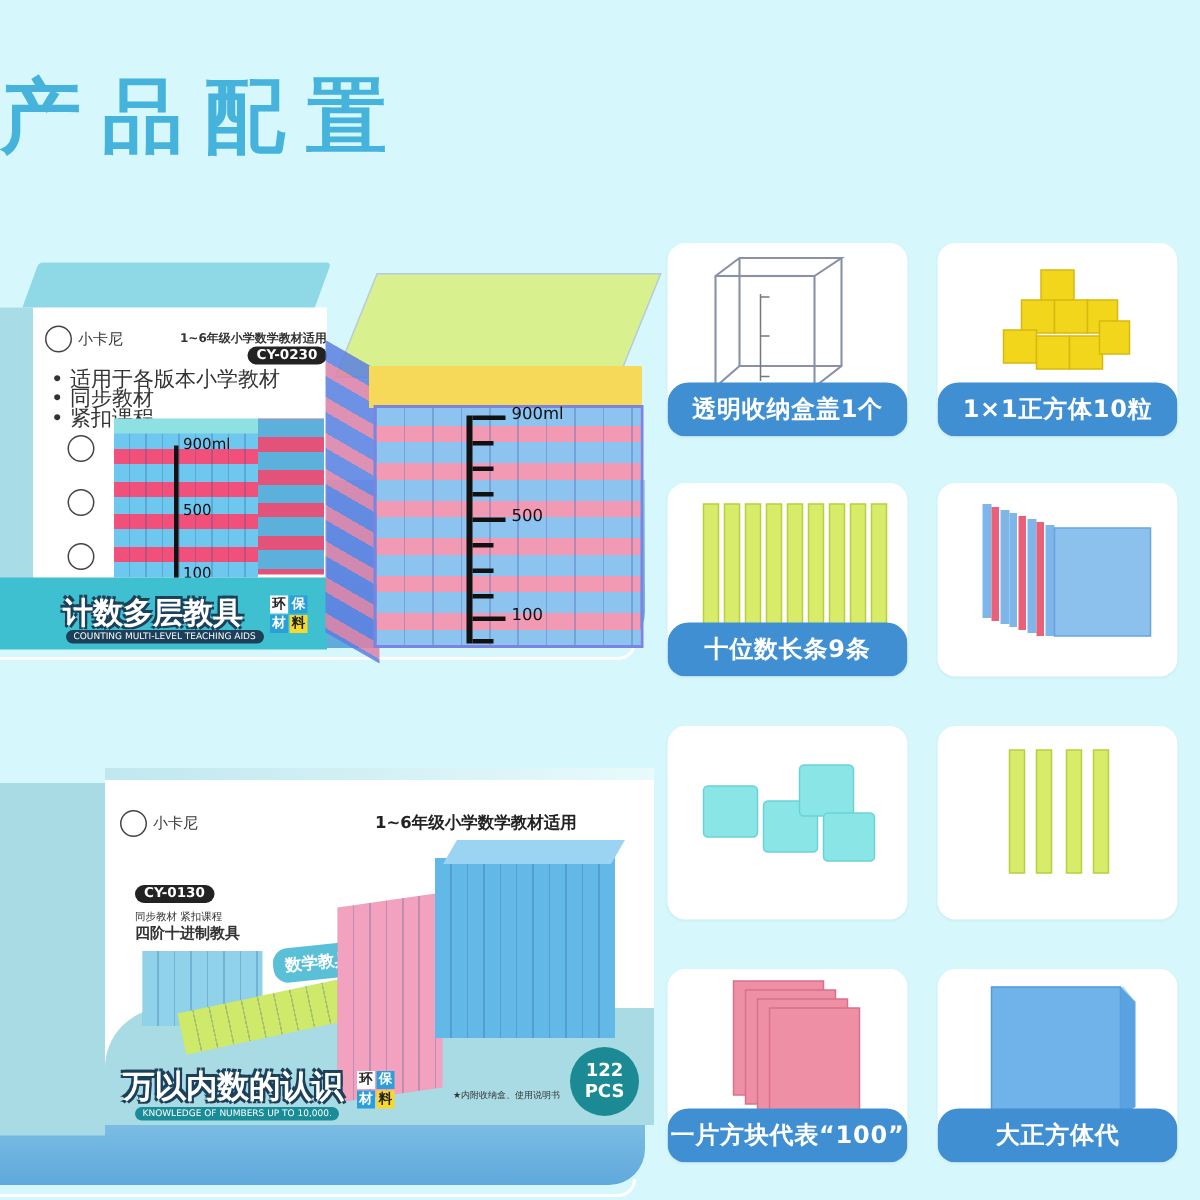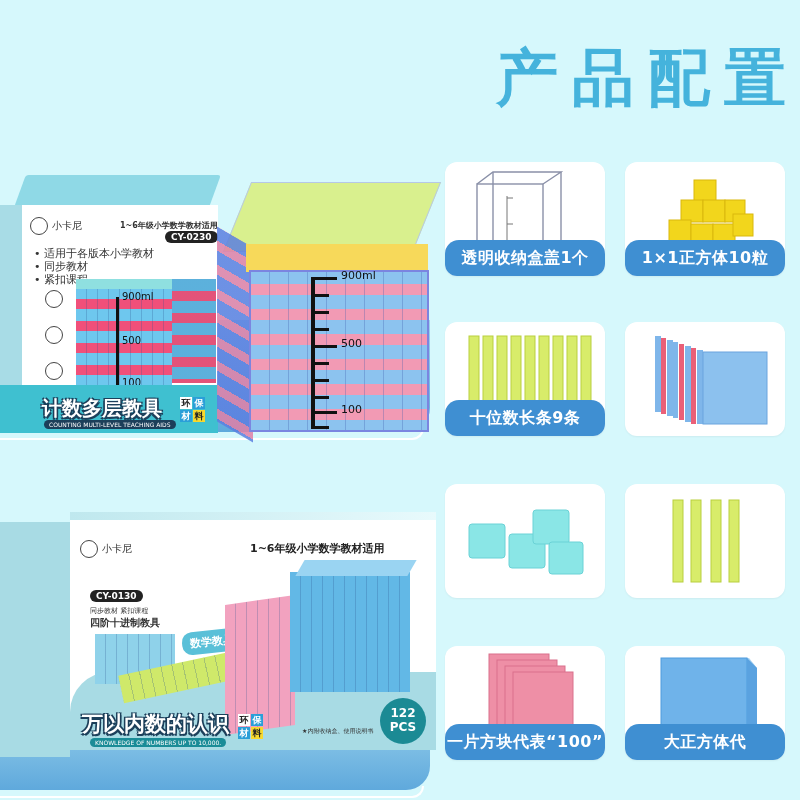--- a/index.html
+++ b/index.html
@@ -1,30 +1,30 @@
 <!DOCTYPE html>
 <html><head>
 <meta charset="utf-8">
 <style>
 *{box-sizing:border-box;margin:0;padding:0}
 body{width:800px;height:800px;overflow:hidden;background:#d6f8fc;font-family:"DejaVu Sans","Liberation Sans",sans-serif;position:relative}
-.title{position:absolute;left:0;top:28px;width:800px;text-align:right;font-size:62px;font-weight:bold;color:#45b3dc;letter-spacing:14px;line-height:100px}
+.title{position:absolute;left:0;top:28px;width:800px;text-align:left;font-size:54px;font-weight:bold;color:#45b3dc;letter-spacing:14px;line-height:100px}
 .platform{position:absolute;left:0;width:430px;border-radius:0 0 24px 0;background:linear-gradient(180deg,#9fd5ee 0%,#5fa9dc 100%)}
 .platform::after{content:"";position:absolute;left:0;right:6px;bottom:-8px;height:10px;border-bottom:2px solid #fff;border-right:2px solid #fff;border-radius:0 0 22px 0}
 .p1{top:320px;height:112px}
 .p2{top:700px;height:90px}
 
 .box1{position:absolute;left:0;top:175px;width:220px;height:270px}
 .box1 .top{position:absolute;left:20px;top:0;width:195px;height:32px;background:#8fd9e6;transform:skewX(-20deg);border-radius:3px}
 .box1 .front{position:absolute;left:0;top:30px;width:218px;height:225px;background:#ffffff;border-left:22px solid #a8dce6}
 .box1 .band{position:absolute;left:0;top:210px;width:218px;height:48px;background:#3fc0d0}
 .brand-logo{position:absolute;display:flex;align-items:center;gap:4px;font-size:10px;color:#333}
 .logo-circle{width:18px;height:18px;border:1.5px solid #444;border-radius:50%;display:inline-block}
 .model-pill{position:absolute;background:#222;color:#fff;font-size:9px;font-weight:bold;padding:1px 6px;border-radius:8px}
-.small-txt{position:absolute;font-size:11px;color:#333;line-height:13px}
+.small-txt{position:absolute;font-size:14px;color:#333;line-height:13px}
 .cube-stack{position:absolute;overflow:hidden}
 .layer-mix{background:repeating-linear-gradient(180deg,#6ec7ee 0 12px,#f0507a 12px 22px)}
 .layer-mix2{background:repeating-linear-gradient(180deg,#8cc3ef 0 14px,#f29ab4 14px 25px)}
 .grid-overlay{position:absolute;inset:0;background:repeating-linear-gradient(90deg,transparent 0 10px,rgba(40,80,140,.25) 10px 11px)}
 .ruler{position:absolute;border-left:3px solid #111}
 .ruler span{position:absolute;left:3px;font-size:10px;color:#111;white-space:nowrap}
 .tick{position:absolute;left:0;height:3px;background:#111}
 .box-title{position:absolute;font-weight:bold;color:#fff;text-shadow:-1.5px -1.5px 0 #1c3f5a,1.5px 1.5px 0 #1c3f5a,1.5px -1.5px 0 #1c3f5a,-1.5px 1.5px 0 #1c3f5a}
 .eco{position:absolute;display:grid;grid-template-columns:1fr 1fr;gap:1px;font-size:9px;font-weight:bold}
 .eco span{display:block;width:12px;height:12px;text-align:center;line-height:12px}
@@ -37,21 +37,21 @@
 .container .face{position:absolute;left:36px;top:88px;width:180px;height:162px;border:2px solid #7b85e0}
 
 .box2{position:absolute;left:0;top:512px;width:436px;height:250px}
 .box2 .side{position:absolute;left:0;top:10px;width:70px;height:235px;background:#a8dbe4}
 .box2 .front{position:absolute;left:70px;top:8px;width:366px;height:220px;background:#fff}
 .box2 .topstrip{position:absolute;left:70px;top:0;width:366px;height:14px;background:linear-gradient(90deg,#bfe8ee,#e8fafc)}
 .box2 .bottom-wave{position:absolute;left:70px;top:160px;width:366px;height:78px;background:#a8dbe4;border-radius:40px 0 0 0}
 .pcs-badge{position:absolute;width:46px;height:46px;border-radius:50%;background:#1b8a94;color:#fff;font-size:12px;font-weight:bold;text-align:center;line-height:14px;padding-top:8px}
 .math-bubble{position:absolute;background:#5ac0d8;color:#fff;font-weight:bold;font-size:11px;padding:4px 8px;border-radius:12px;border:2px solid #fff;transform:rotate(-6deg)}
 
-.card{position:absolute;width:160px;height:114px;border-radius:12px;overflow:hidden;background:#fff;box-shadow:0 1px 2px rgba(0,0,0,.05)}
+.card{position:absolute;width:160px;height:129px;border-radius:12px;overflow:hidden;background:#fff;box-shadow:0 1px 2px rgba(0,0,0,.05)}
 .card .img{position:absolute;left:0;top:0;width:160px;height:106px}
 .card .label{position:absolute;left:0;bottom:0;width:160px;height:36px;background:#3f8fd2;color:#fff;font-size:16px;font-weight:bold;text-align:center;line-height:36px;border-radius:14px 14px 0 0;letter-spacing:.5px}
 </style>
 </head>
 <body>
 
 <div class="title">产品配置</div>
 
 <div class="platform p1"></div>
 

